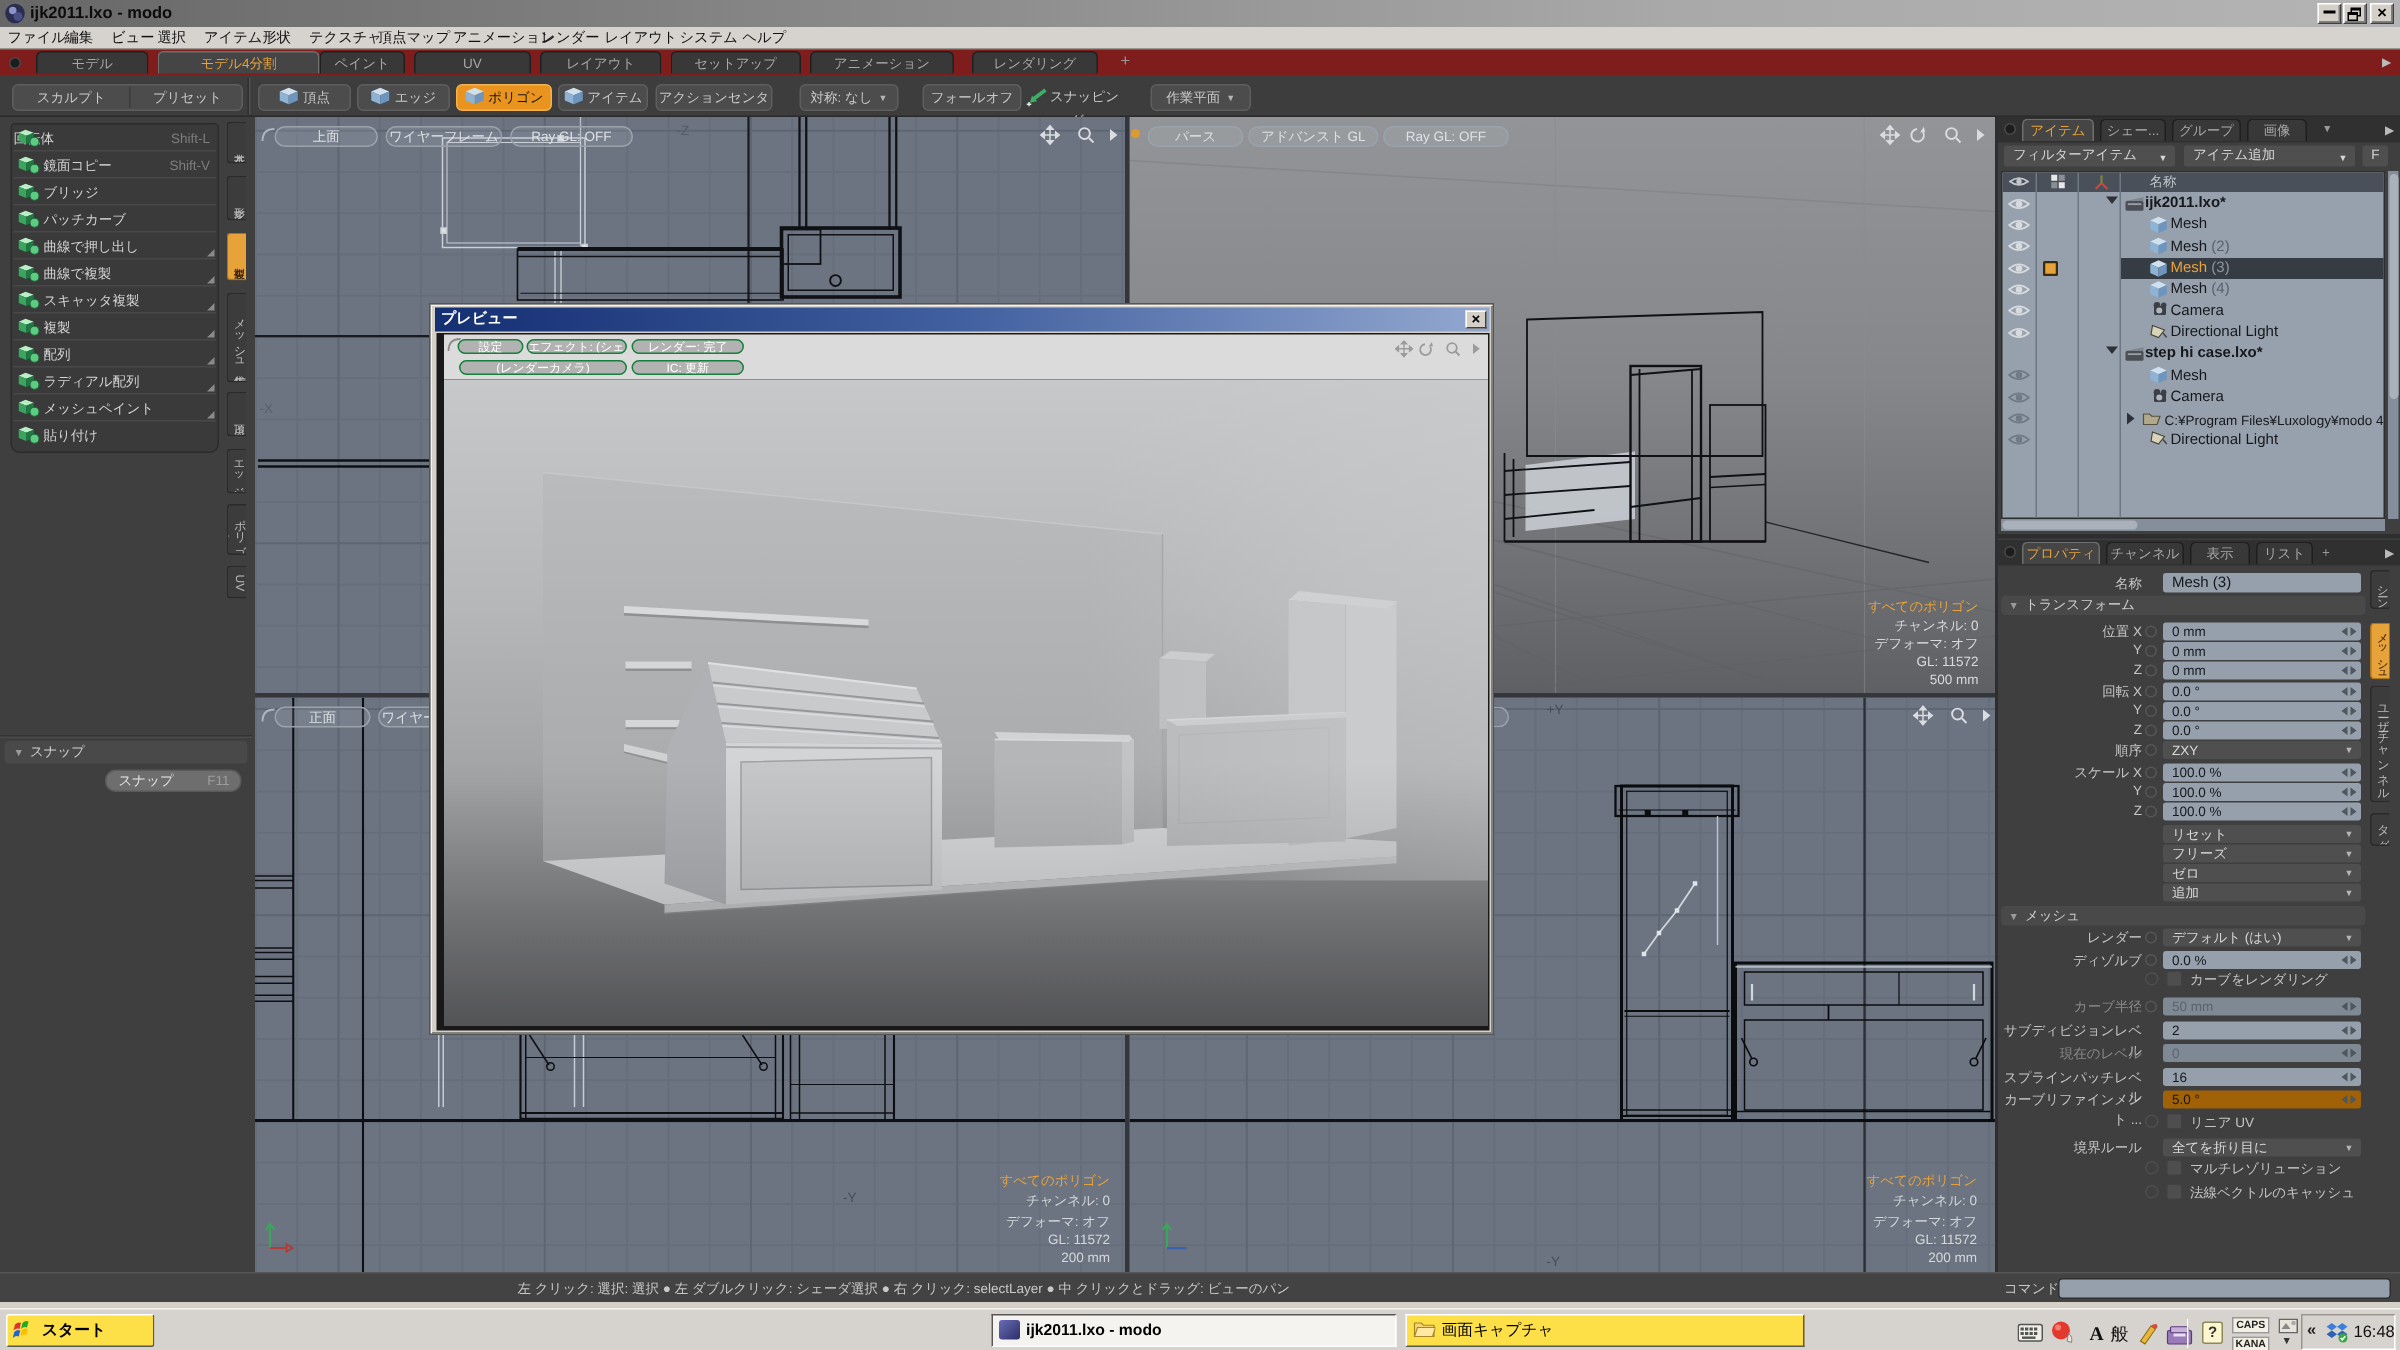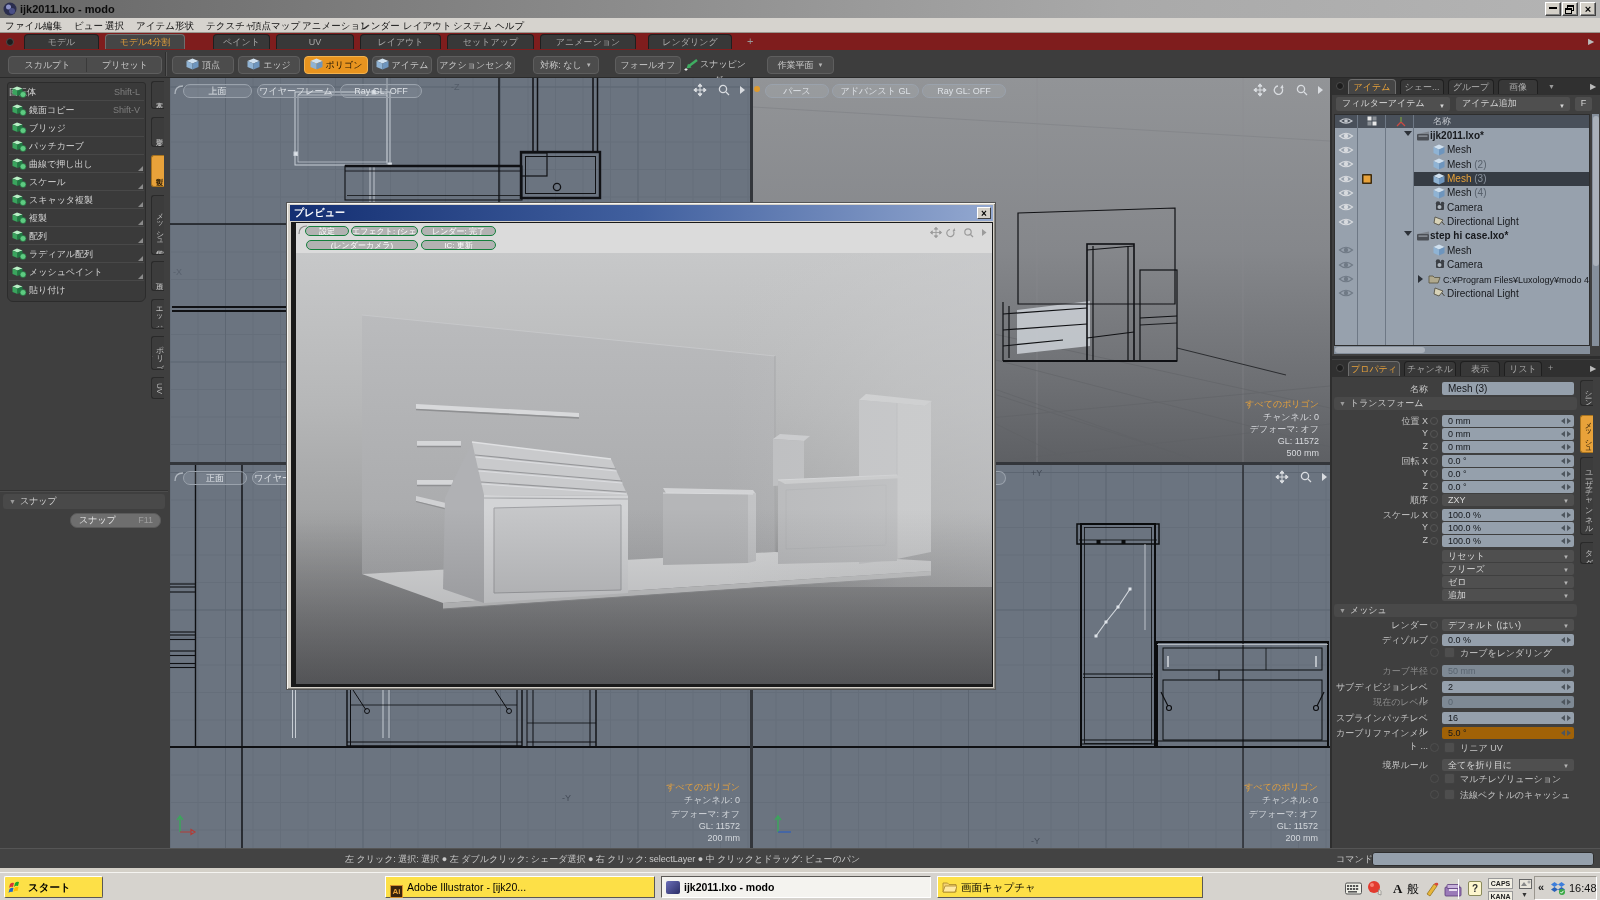--- a/index.html
+++ b/index.html
@@ -67,21 +67,21 @@
     <span class="mi" style="left:252px">頂点マップ</span>
     <span class="mi" style="left:302px">アニメーション</span>
     <span class="mi" style="left:361px">レンダー</span>
     <span class="mi" style="left:403px">レイアウト</span>
     <span class="mi" style="left:453px">システム</span>
     <span class="mi" style="left:495px">ヘルプ</span>
 </div>
 <div class="abs" id="tabrow">
 <div style="position:absolute;left:6px;top:5px;width:8px;height:8px;border-radius:50%;background:#1d1d1d;border:1px solid #4a4a4a"></div>
 <div class="tab" style="left:24px;width:75px">モデル</div>
-<div class="tab tabsel" style="left:105px;width:80px">モデル4分割</div>
+<div class="tab tabsel" style="left:105px;width:108px">モデル4分割</div>
 <div class="tab" style="left:213px;width:57px">ペイント</div>
 <div class="tab" style="left:276px;width:78px">UV</div>
 <div class="tab" style="left:360px;width:81px">レイアウト</div>
 <div class="tab" style="left:447px;width:87px">セットアップ</div>
 <div class="tab" style="left:540px;width:96px">アニメーション</div>
 <div class="tab" style="left:648px;width:84px">レンダリング</div>
 <div style="position:absolute;left:747px;top:2px;color:#999;font-size:11px">+</div>
     <div style="position:absolute;left:1588px;top:4px;color:#bbb;font-size:8px">▶</div>
 </div>
 <div class="abs" id="toolrow">
@@ -152,21 +152,21 @@
             <polygon points="5,1.5 10.5,3.5 5.5,5.5 0.5,3.5" fill="#b8f0c6"></polygon>
             <polygon points="0.5,3.5 5.5,5.5 5.5,11 0.5,9" fill="#3aa55e"></polygon>
             <polygon points="10.5,3.5 5.5,5.5 5.5,11 10.5,9" fill="#1e7a42"></polygon>
             <circle cx="11" cy="9.5" r="3" fill="#5ecb82" stroke="#1e6a3a" stroke-width=".7"></circle>
           </svg><span style="margin-left:20px">曲線で押し出し</span></div>
       <div class="trow" style="top:90px"><span style="position:absolute;right:1px;bottom:1px;width:0;height:0;border-left:5px solid transparent;border-bottom:5px solid #8a8a8a"></span><svg class="gicon2" width="15" height="14" viewBox="0 0 15 14" style="position:absolute;left:3px;top:2px">
             <polygon points="5,1.5 10.5,3.5 5.5,5.5 0.5,3.5" fill="#b8f0c6"></polygon>
             <polygon points="0.5,3.5 5.5,5.5 5.5,11 0.5,9" fill="#3aa55e"></polygon>
             <polygon points="10.5,3.5 5.5,5.5 5.5,11 10.5,9" fill="#1e7a42"></polygon>
             <circle cx="11" cy="9.5" r="3" fill="#5ecb82" stroke="#1e6a3a" stroke-width=".7"></circle>
-          </svg><span style="margin-left:20px">スケール</span></div>
+          </svg><span style="margin-left:20px">曲線で複製</span></div>
       <div class="trow" style="top:108px"><span style="position:absolute;right:1px;bottom:1px;width:0;height:0;border-left:5px solid transparent;border-bottom:5px solid #8a8a8a"></span><svg class="gicon2" width="15" height="14" viewBox="0 0 15 14" style="position:absolute;left:3px;top:2px">
             <polygon points="5,1.5 10.5,3.5 5.5,5.5 0.5,3.5" fill="#b8f0c6"></polygon>
             <polygon points="0.5,3.5 5.5,5.5 5.5,11 0.5,9" fill="#3aa55e"></polygon>
             <polygon points="10.5,3.5 5.5,5.5 5.5,11 10.5,9" fill="#1e7a42"></polygon>
             <circle cx="11" cy="9.5" r="3" fill="#5ecb82" stroke="#1e6a3a" stroke-width=".7"></circle>
           </svg><span style="margin-left:20px">スキャッタ複製</span></div>
       <div class="trow" style="top:126px"><span style="position:absolute;right:1px;bottom:1px;width:0;height:0;border-left:5px solid transparent;border-bottom:5px solid #8a8a8a"></span><svg class="gicon2" width="15" height="14" viewBox="0 0 15 14" style="position:absolute;left:3px;top:2px">
             <polygon points="5,1.5 10.5,3.5 5.5,5.5 0.5,3.5" fill="#b8f0c6"></polygon>
             <polygon points="0.5,3.5 5.5,5.5 5.5,11 0.5,9" fill="#3aa55e"></polygon>
             <polygon points="10.5,3.5 5.5,5.5 5.5,11 10.5,9" fill="#1e7a42"></polygon>
@@ -735,21 +735,20 @@
 <div class="abs" id="winborder"></div>
 <div class="abs" id="taskbar">
 <div class="taskbtn" style="left:4px;width:99px;font-weight:bold;border-radius:2px"><svg width="18" height="16" viewBox="0 0 18 16" style="vertical-align:-4px;margin:0 2px 0 3px">
         <g>
           <path d="M2 5 q2-2 4-1 l-1 4 q-2-1-4 1z" fill="#d33"></path>
           <path d="M7 4 q2-2 4-1 l-1 4 q-2-1-4 1z" fill="#2a2"></path>
           <path d="M1.5 10 q2-2 4-1 l-1 4 q-2-1-4 1z" fill="#26c"></path>
           <path d="M6.5 9 q2-2 4-1 l-1 4 q-2-1-4 1z" fill="#fb0"></path>
         </g>
       </svg>スタート</div>
-<div class="taskbtn" style="left:385px;width:270px"><span style="display:inline-block;width:13px;height:13px;background:#3a230e;border:1px solid #d58f2c;color:#e8a23a;font-size:8px;line-height:12px;text-align:center;vertical-align:-3px;margin:0 4px 0 4px;font-weight:bold">Ai</span>Adobe Illustrator - [ijk20...</div>
 <div class="taskbtn" style="left:661px;width:270px;background:#f4f3ef;border-color:#5a5855 #fff #fff #5a5855;font-weight:bold"><span style="display:inline-block;width:14px;height:13px;background:linear-gradient(135deg,#6a6db8,#2b2e66);border-radius:2px;vertical-align:-3px;margin:0 4px 0 4px"></span>ijk2011.lxo - modo</div>
 <div class="taskbtn" style="left:937px;width:266px"><svg width="15" height="12" viewBox="0 0 15 12" style="vertical-align:-2px;margin:0 4px 0 4px">
         <path d="M1 11 V2 h4.5 l1.5 1.5 H14 V11z" fill="#f4d371" stroke="#a8862a" stroke-width=".8"></path>
         <path d="M1 11 l2-6 h12 l-2 6z" fill="#ffe9a2" stroke="#a8862a" stroke-width=".8"></path>
       </svg>画面キャプチャ</div>
 <div id="tray" style="position:absolute;left:1341px;top:2px;width:259px;height:26px">
 <svg width="17" height="13" viewBox="0 0 17 13" style="position:absolute;left:4px;top:7px">
         <rect x="0.5" y="1" width="16" height="11" rx="1.5" fill="#efefe7" stroke="#555"></rect>
         <g fill="#555">
           <rect x="2" y="3" width="2.2" height="2"></rect>

